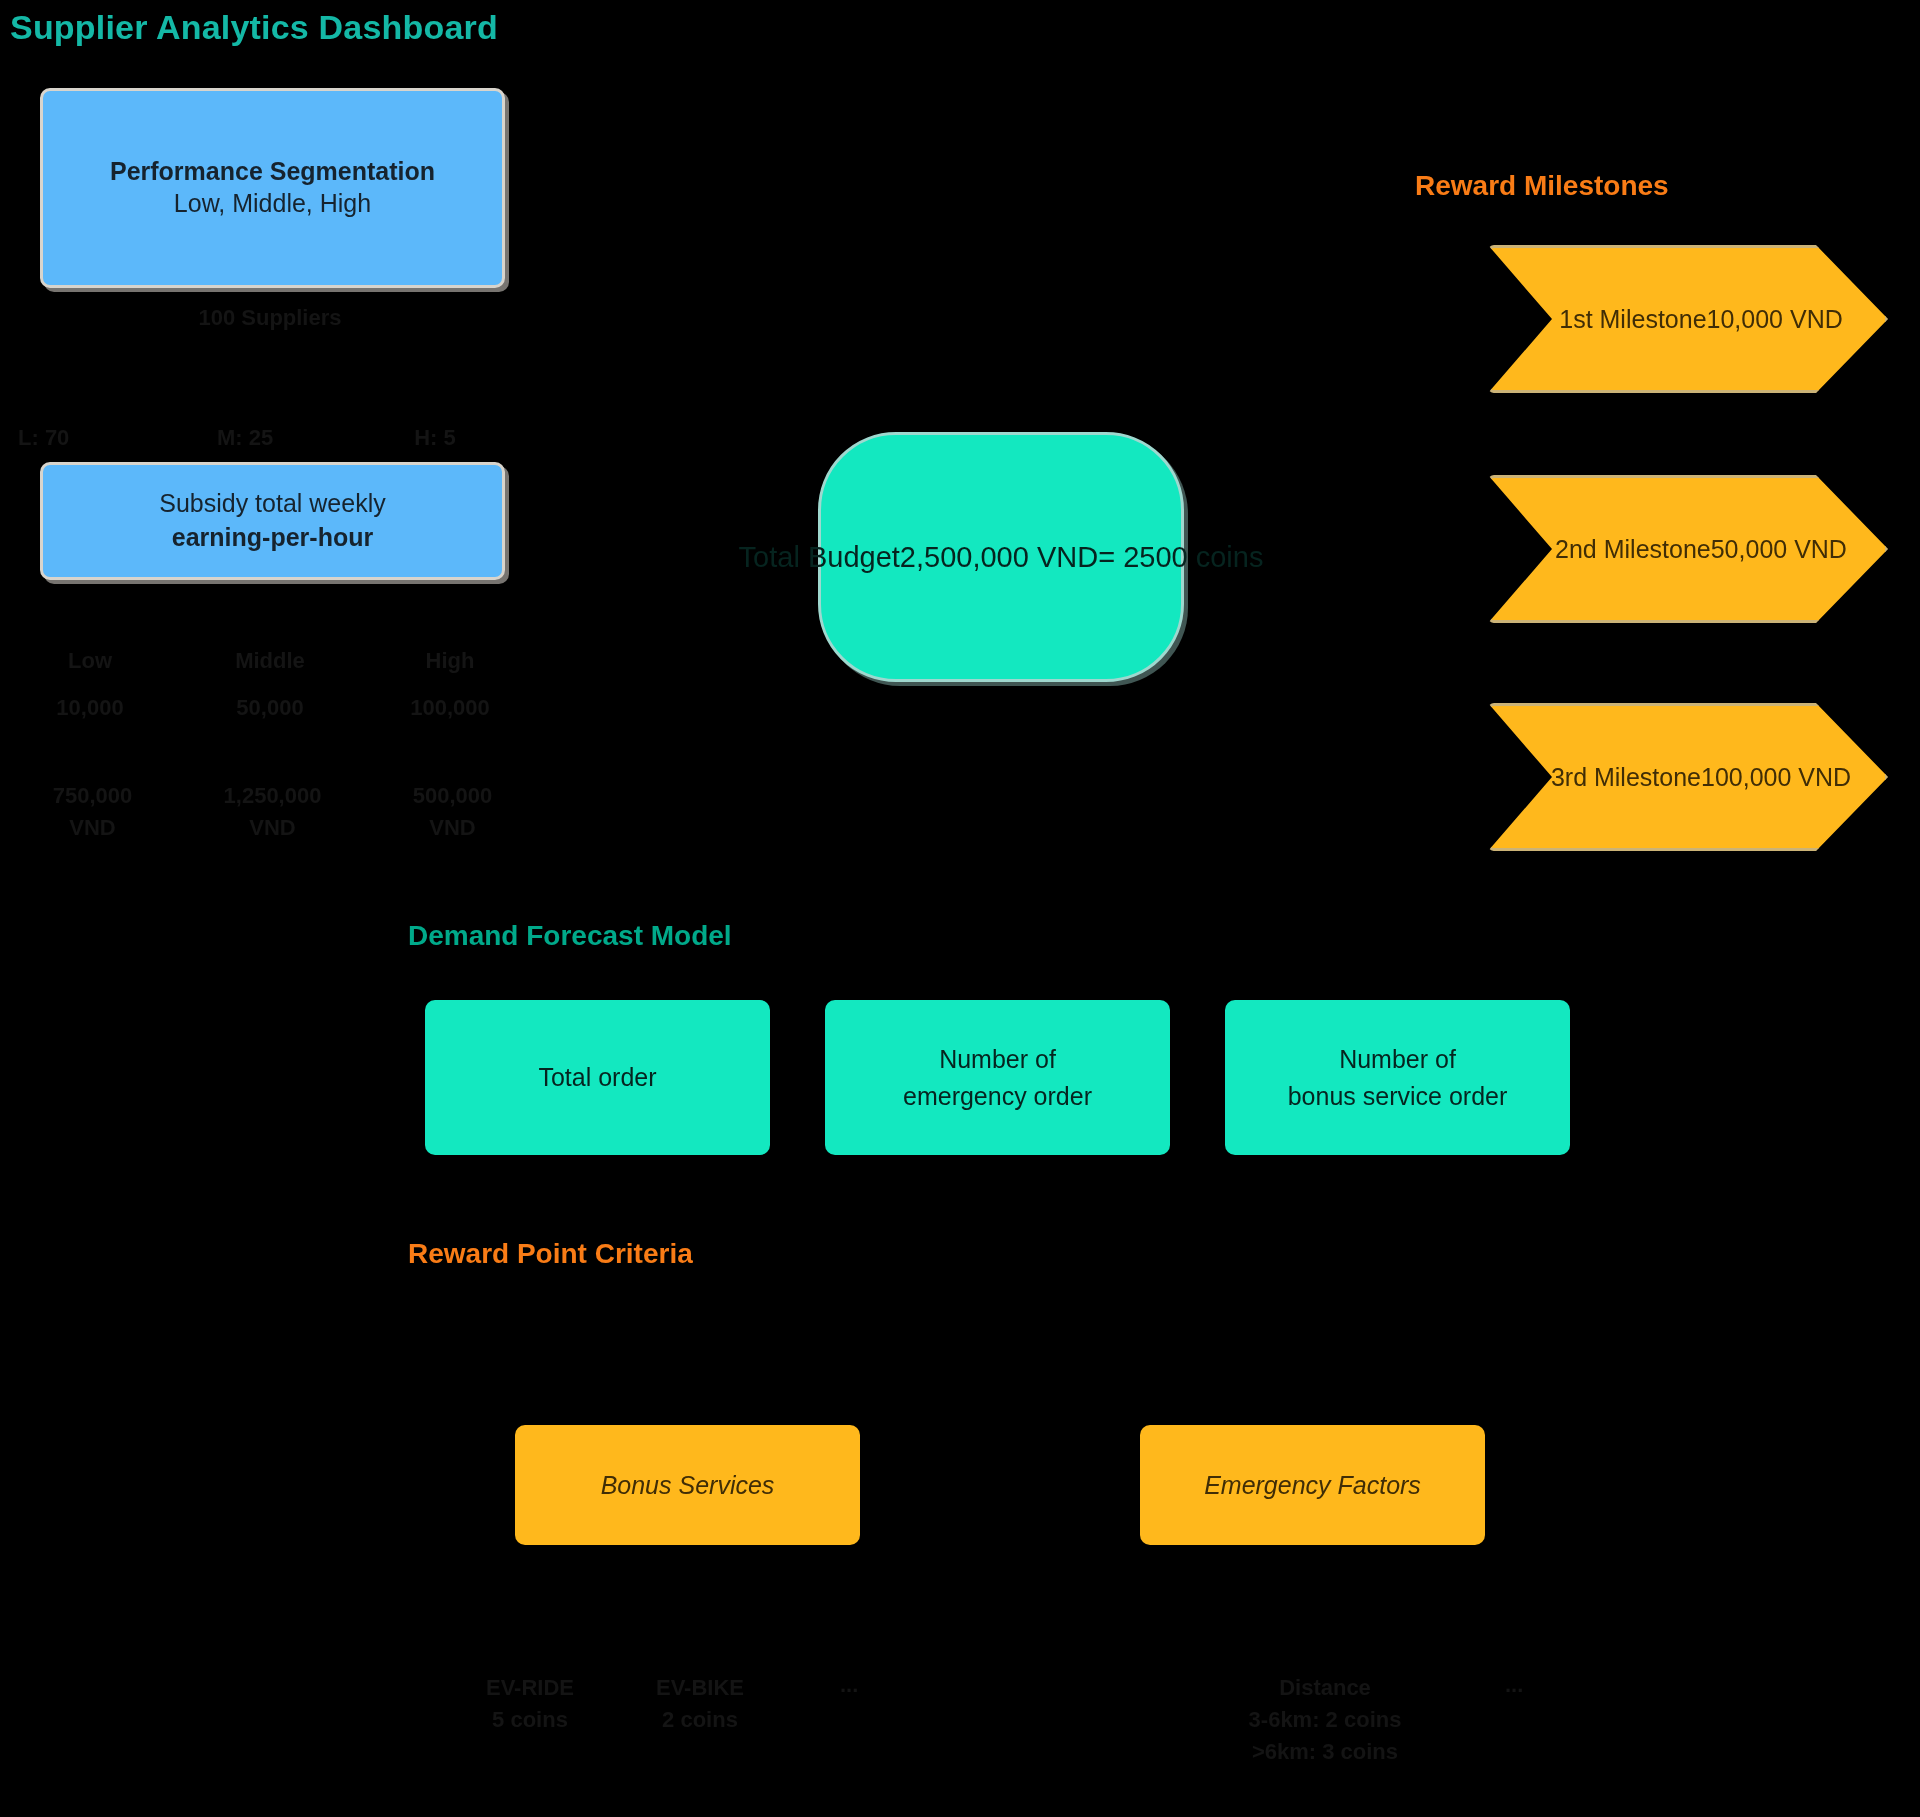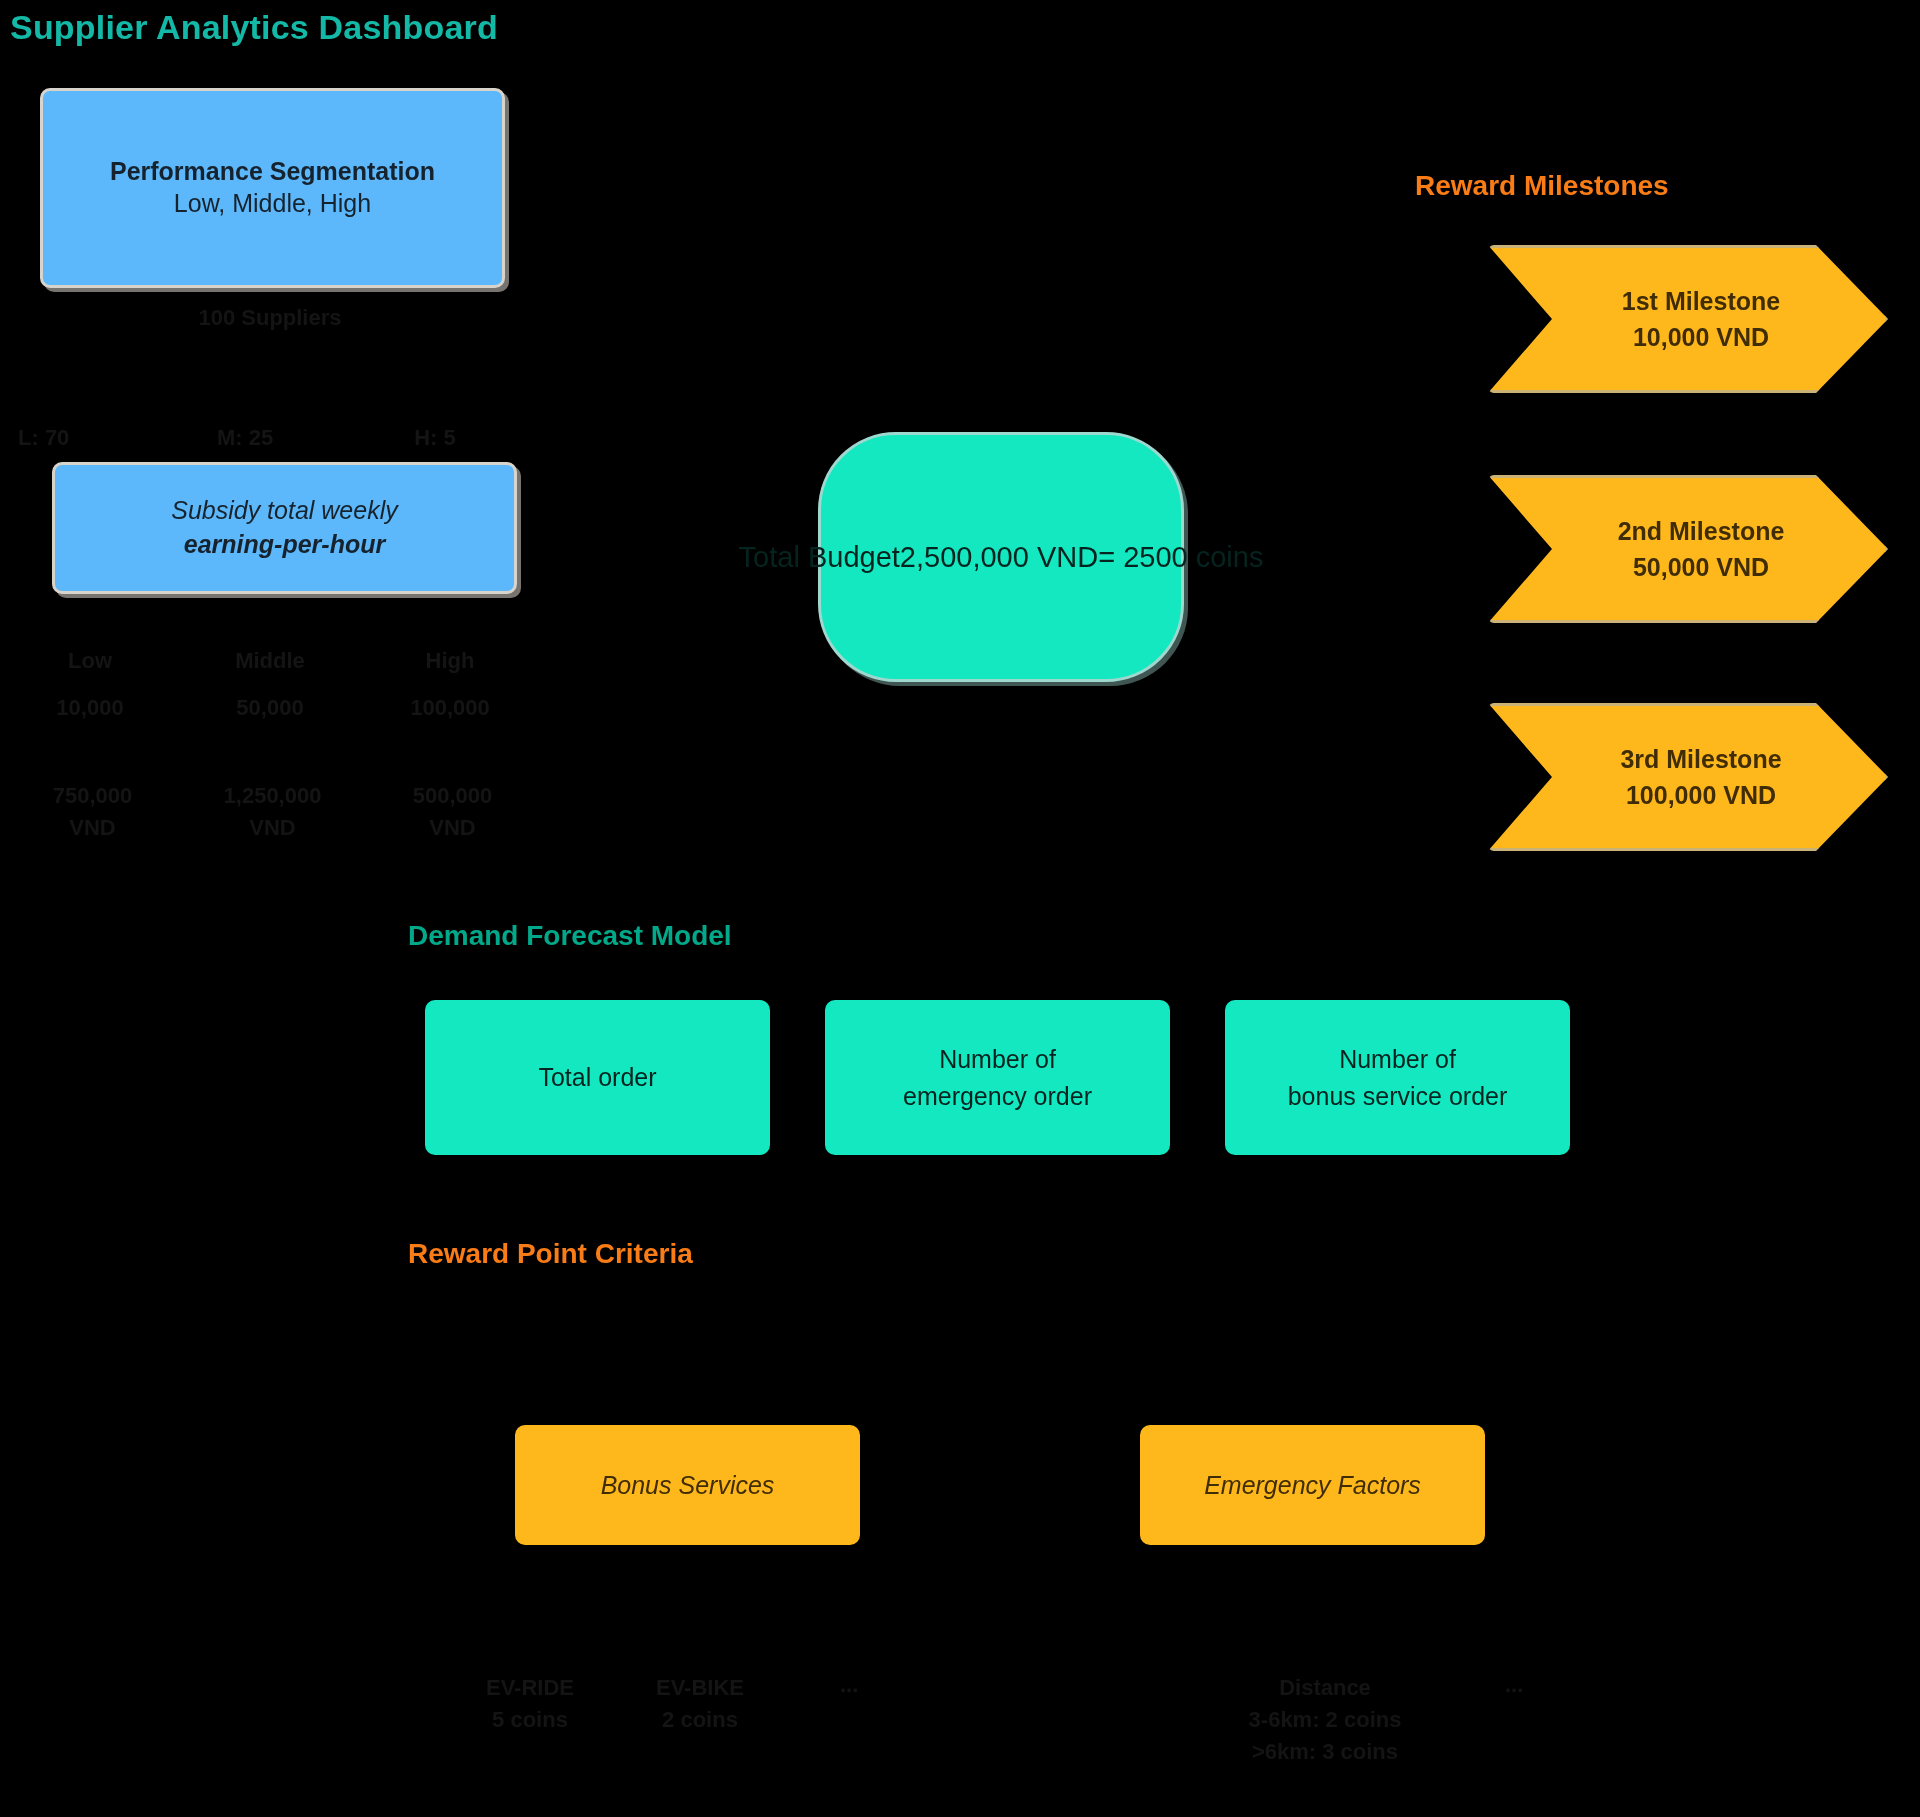--- a/index.html
+++ b/index.html
@@ -110,28 +110,27 @@
     background: #ffb81c;
     border: 3px solid #cbb377;
     box-shadow: 5px 5px 0 rgba(203,179,119,0.5);
     clip-path: polygon(0% 0%, 82% 0%, 100% 50%, 82% 100%, 0% 100%, 16% 50%);
     border-radius: 6px;
   }
   .chevron .txt {
     position: absolute;
     inset: 0;
     display: flex;
-    flex-direction: column;
+    flex-direction: row;
     align-items: center;
     justify-content: center;
     text-align: center;
     color: #402d06;
     padding-left: 26px;
     box-sizing: border-box;
-    font-weight: bold;
   }
   .chevron .txt span { font-size: 25px; line-height: 1.45; white-space: nowrap; }
 
   
   .dark-label {
     color: #141414;
     font-weight: 700;
     font-size: 22px;
     white-space: nowrap;
     text-align: center;
@@ -151,21 +150,21 @@
     <div class="l1">Performance Segmentation</div>
     <div class="l2">Low, Middle, High</div>
   </div>
 
   <div class="abs dark-label" style="left:110px; top:305px; width:320px;">100 Suppliers</div>
 
   <div class="abs dark-label" style="left:18px; top:425px; width:120px; text-align:left;">L: 70</div>
   <div class="abs dark-label" style="left:175px; top:425px; width:140px;">M: 25</div>
   <div class="abs dark-label" style="left:375px; top:425px; width:120px;">H: 5</div>
 
-  <div class="abs blue-box" style="left:52px; top:462px; width:465px; height:132px;font-style:italic;">
+  <div class="abs blue-box" style="left:40px; top:462px; width:465px; height:118px;">
     <div class="l2">Subsidy total weekly</div>
     <div class="l2 bold">earning-per-hour</div>
   </div>
 
   <div class="abs dark-label" style="left:10px; top:648px; width:160px;">Low</div>
   <div class="abs dark-label" style="left:190px; top:648px; width:160px;">Middle</div>
   <div class="abs dark-label" style="left:370px; top:648px; width:160px;">High</div>
 
   <div class="abs dark-label" style="left:10px; top:695px; width:160px;">10,000</div>
   <div class="abs dark-label" style="left:190px; top:695px; width:160px;">50,000</div>

